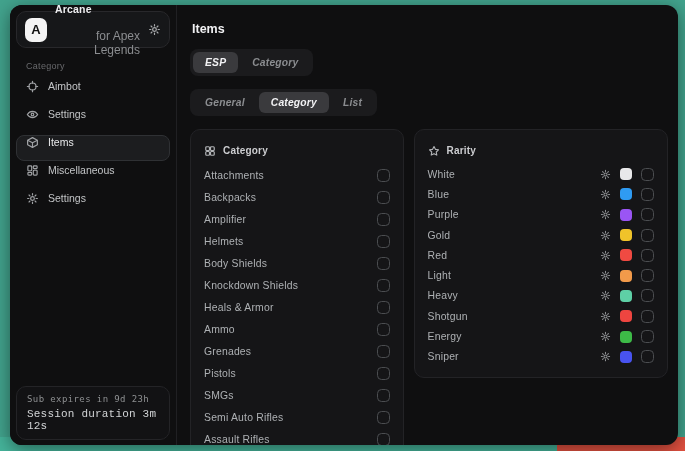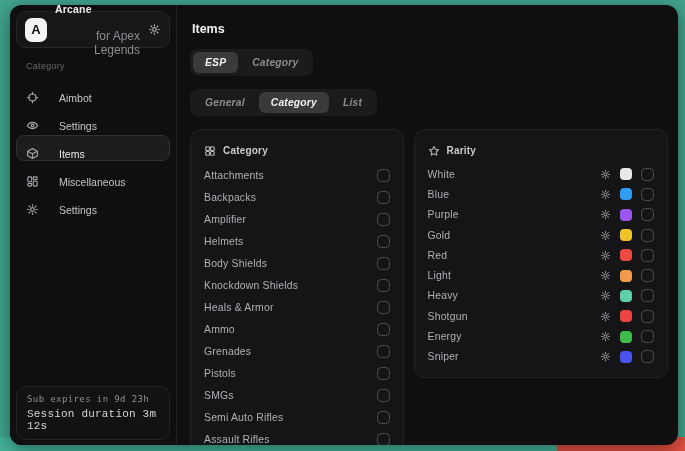--- a/index.html
+++ b/index.html
@@ -18,21 +18,21 @@
     display:flex; align-items:center; padding:0 8px; gap:8px; }
   .app-logo { width:24px; height:24px; background:#f4f4f4; color:#121212; border-radius:7px;
     display:grid; place-items:center; font-size:13px; font-weight:700; }
   .app-title { font-size:10.5px; font-weight:700; color:#ededef; letter-spacing:.2px; }
   .app-sub { font-size:12px; color:#8b8d90; margin-top:14px;text-align:right; }
   .app-gear { margin-left:auto; color:#a6a8aa; display:flex; }
 
   .section-label { margin:13px 0 8px 16px; font-size:9px; color:#68696c; letter-spacing:.3px; }
 
   .nav { padding:0 6px; }
-  .nav-item { height:26px; margin-bottom:2px; display:flex; align-items:flex-end; gap:20px;
+  .nav-item { height:26px; margin-bottom:2px; display:flex; align-items:flex-start; gap:9px;
     padding:0 9px; border-radius:8px; color:#c3c5c7; font-size:10.5px; border:1px solid transparent; cursor:pointer; }
   .nav-item .ico { color:#9fa1a4; display:flex; }
   .nav-item.selected { background:#1c1d1f; border-color:#2f3134; color:#e8e9eb; }
 
   .foot-card { position:absolute; left:6px; right:6px; bottom:5px; border:1px solid #242427;
     background:#121214; border-radius:10px; padding:7px 10px; }
   .foot1 { font-family:"DejaVu Sans Mono", monospace; font-size:9px; color:#8e9092; letter-spacing:.4px; }
   .foot2 { font-family:Liberation Mono, monospace; font-size:11px; color:#d2d4d6; margin-top:4px; letter-spacing:.2px; }
 
   

